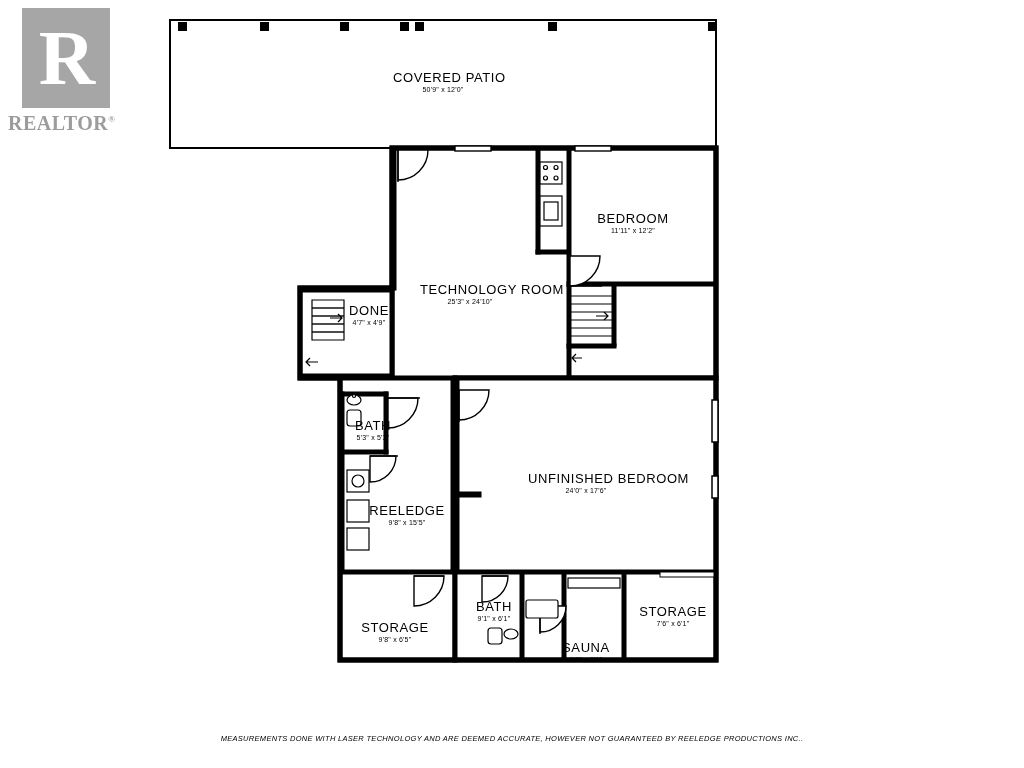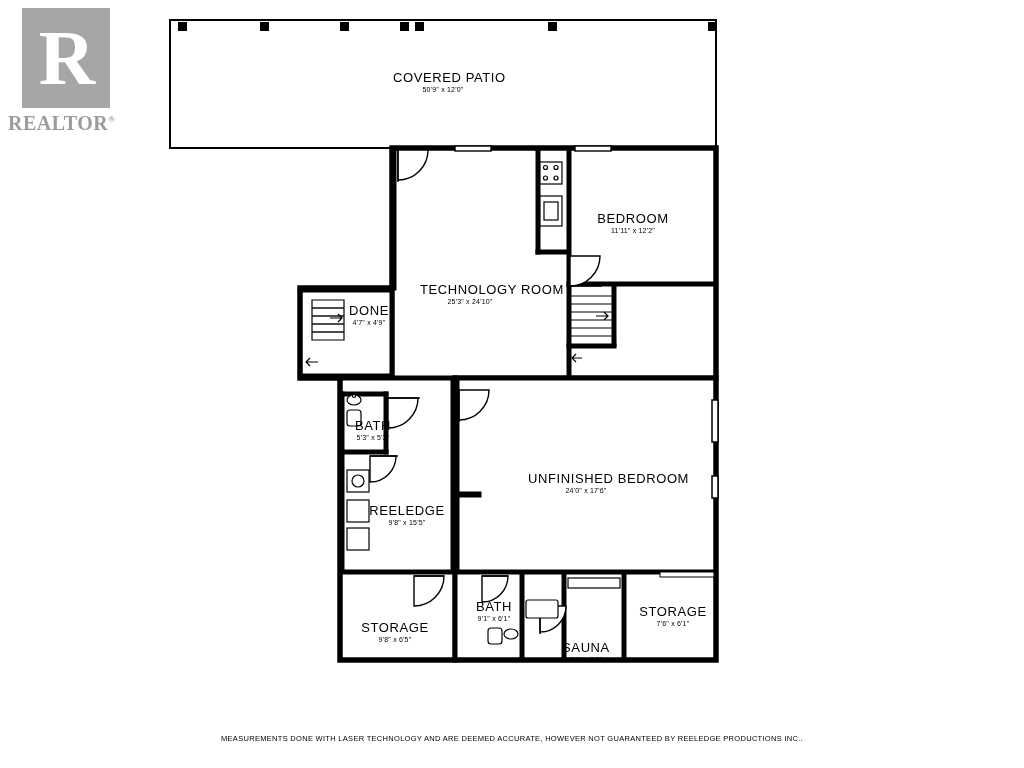--- a/index.html
+++ b/index.html
@@ -92,20 +92,21 @@
 
   .footer-note {
     position: absolute;
     left: 0;
     top: 734px;
     width: 1024px;
     text-align: center;
     font-size: 7.5px;
     letter-spacing: 0.3px;
     color: #000;
+    font-style: italic;
   }
 </style>
 </head>
 <body>
 
 <svg id="floorplan" viewBox="0 0 1024 768" xmlns="http://www.w3.org/2000/svg">
 
   <g>
     <rect x="170" y="20" width="546" height="128" fill="#ffffff" stroke="#000000" stroke-width="2"></rect>
 

